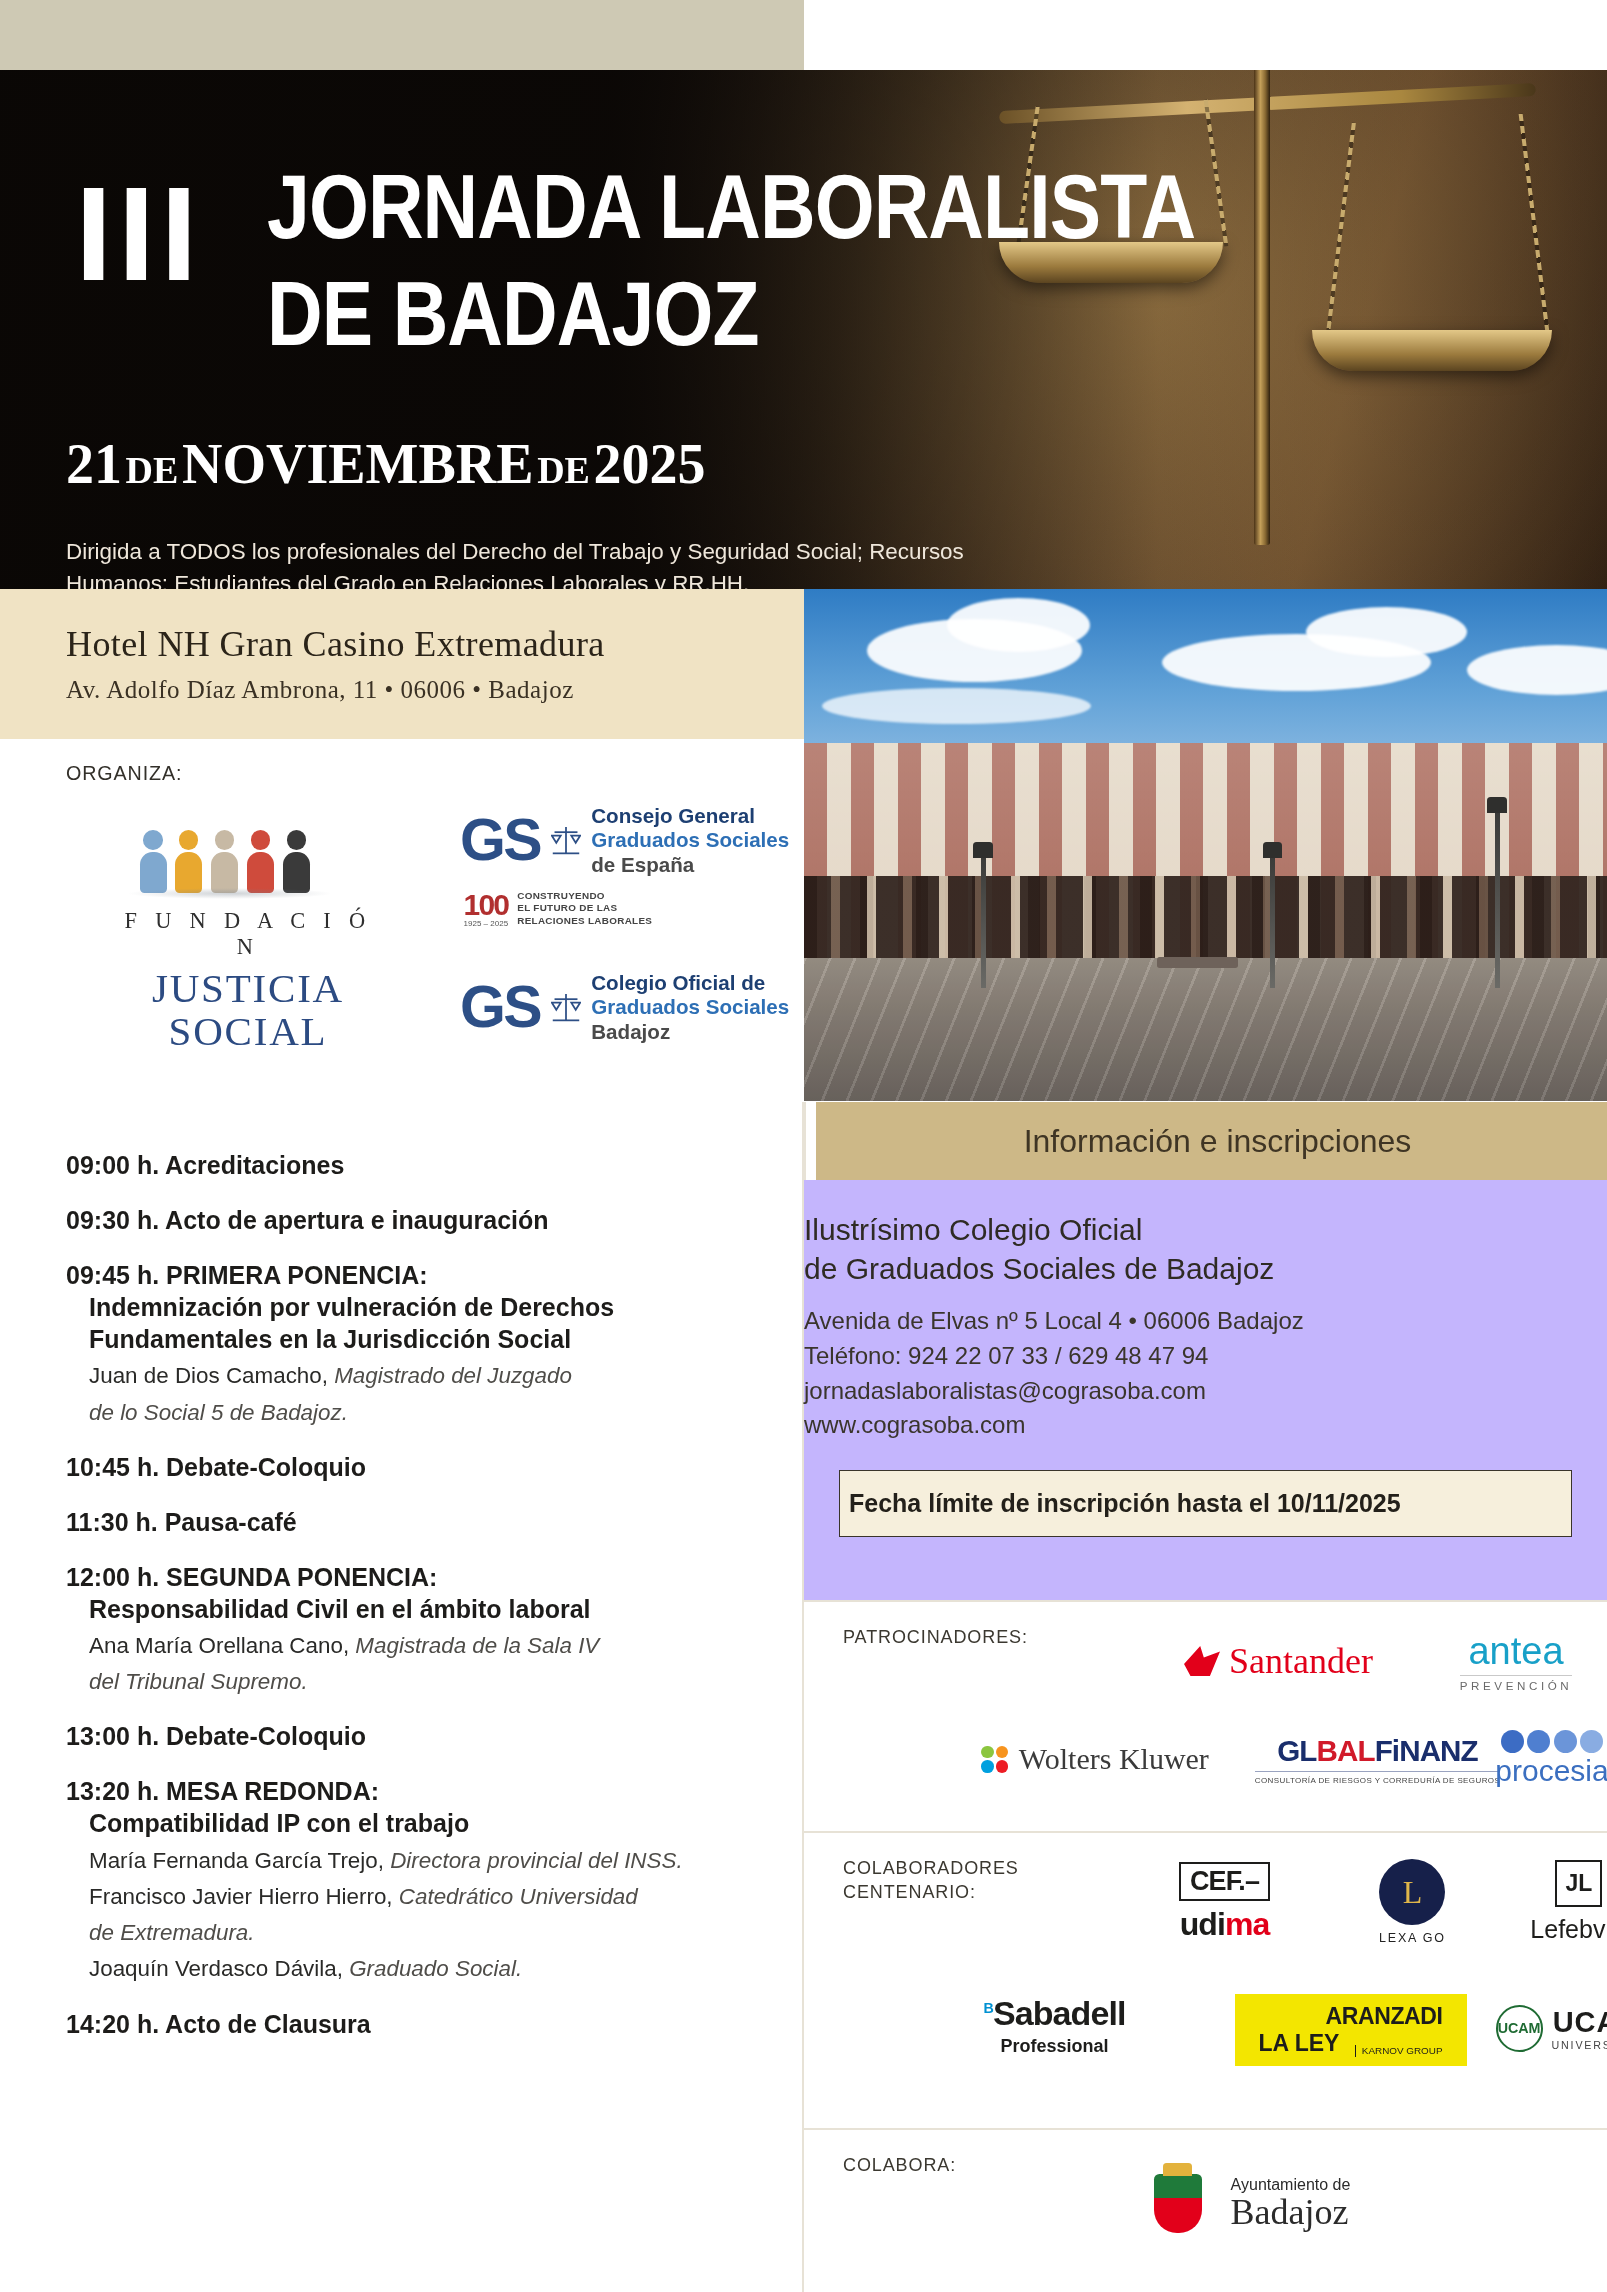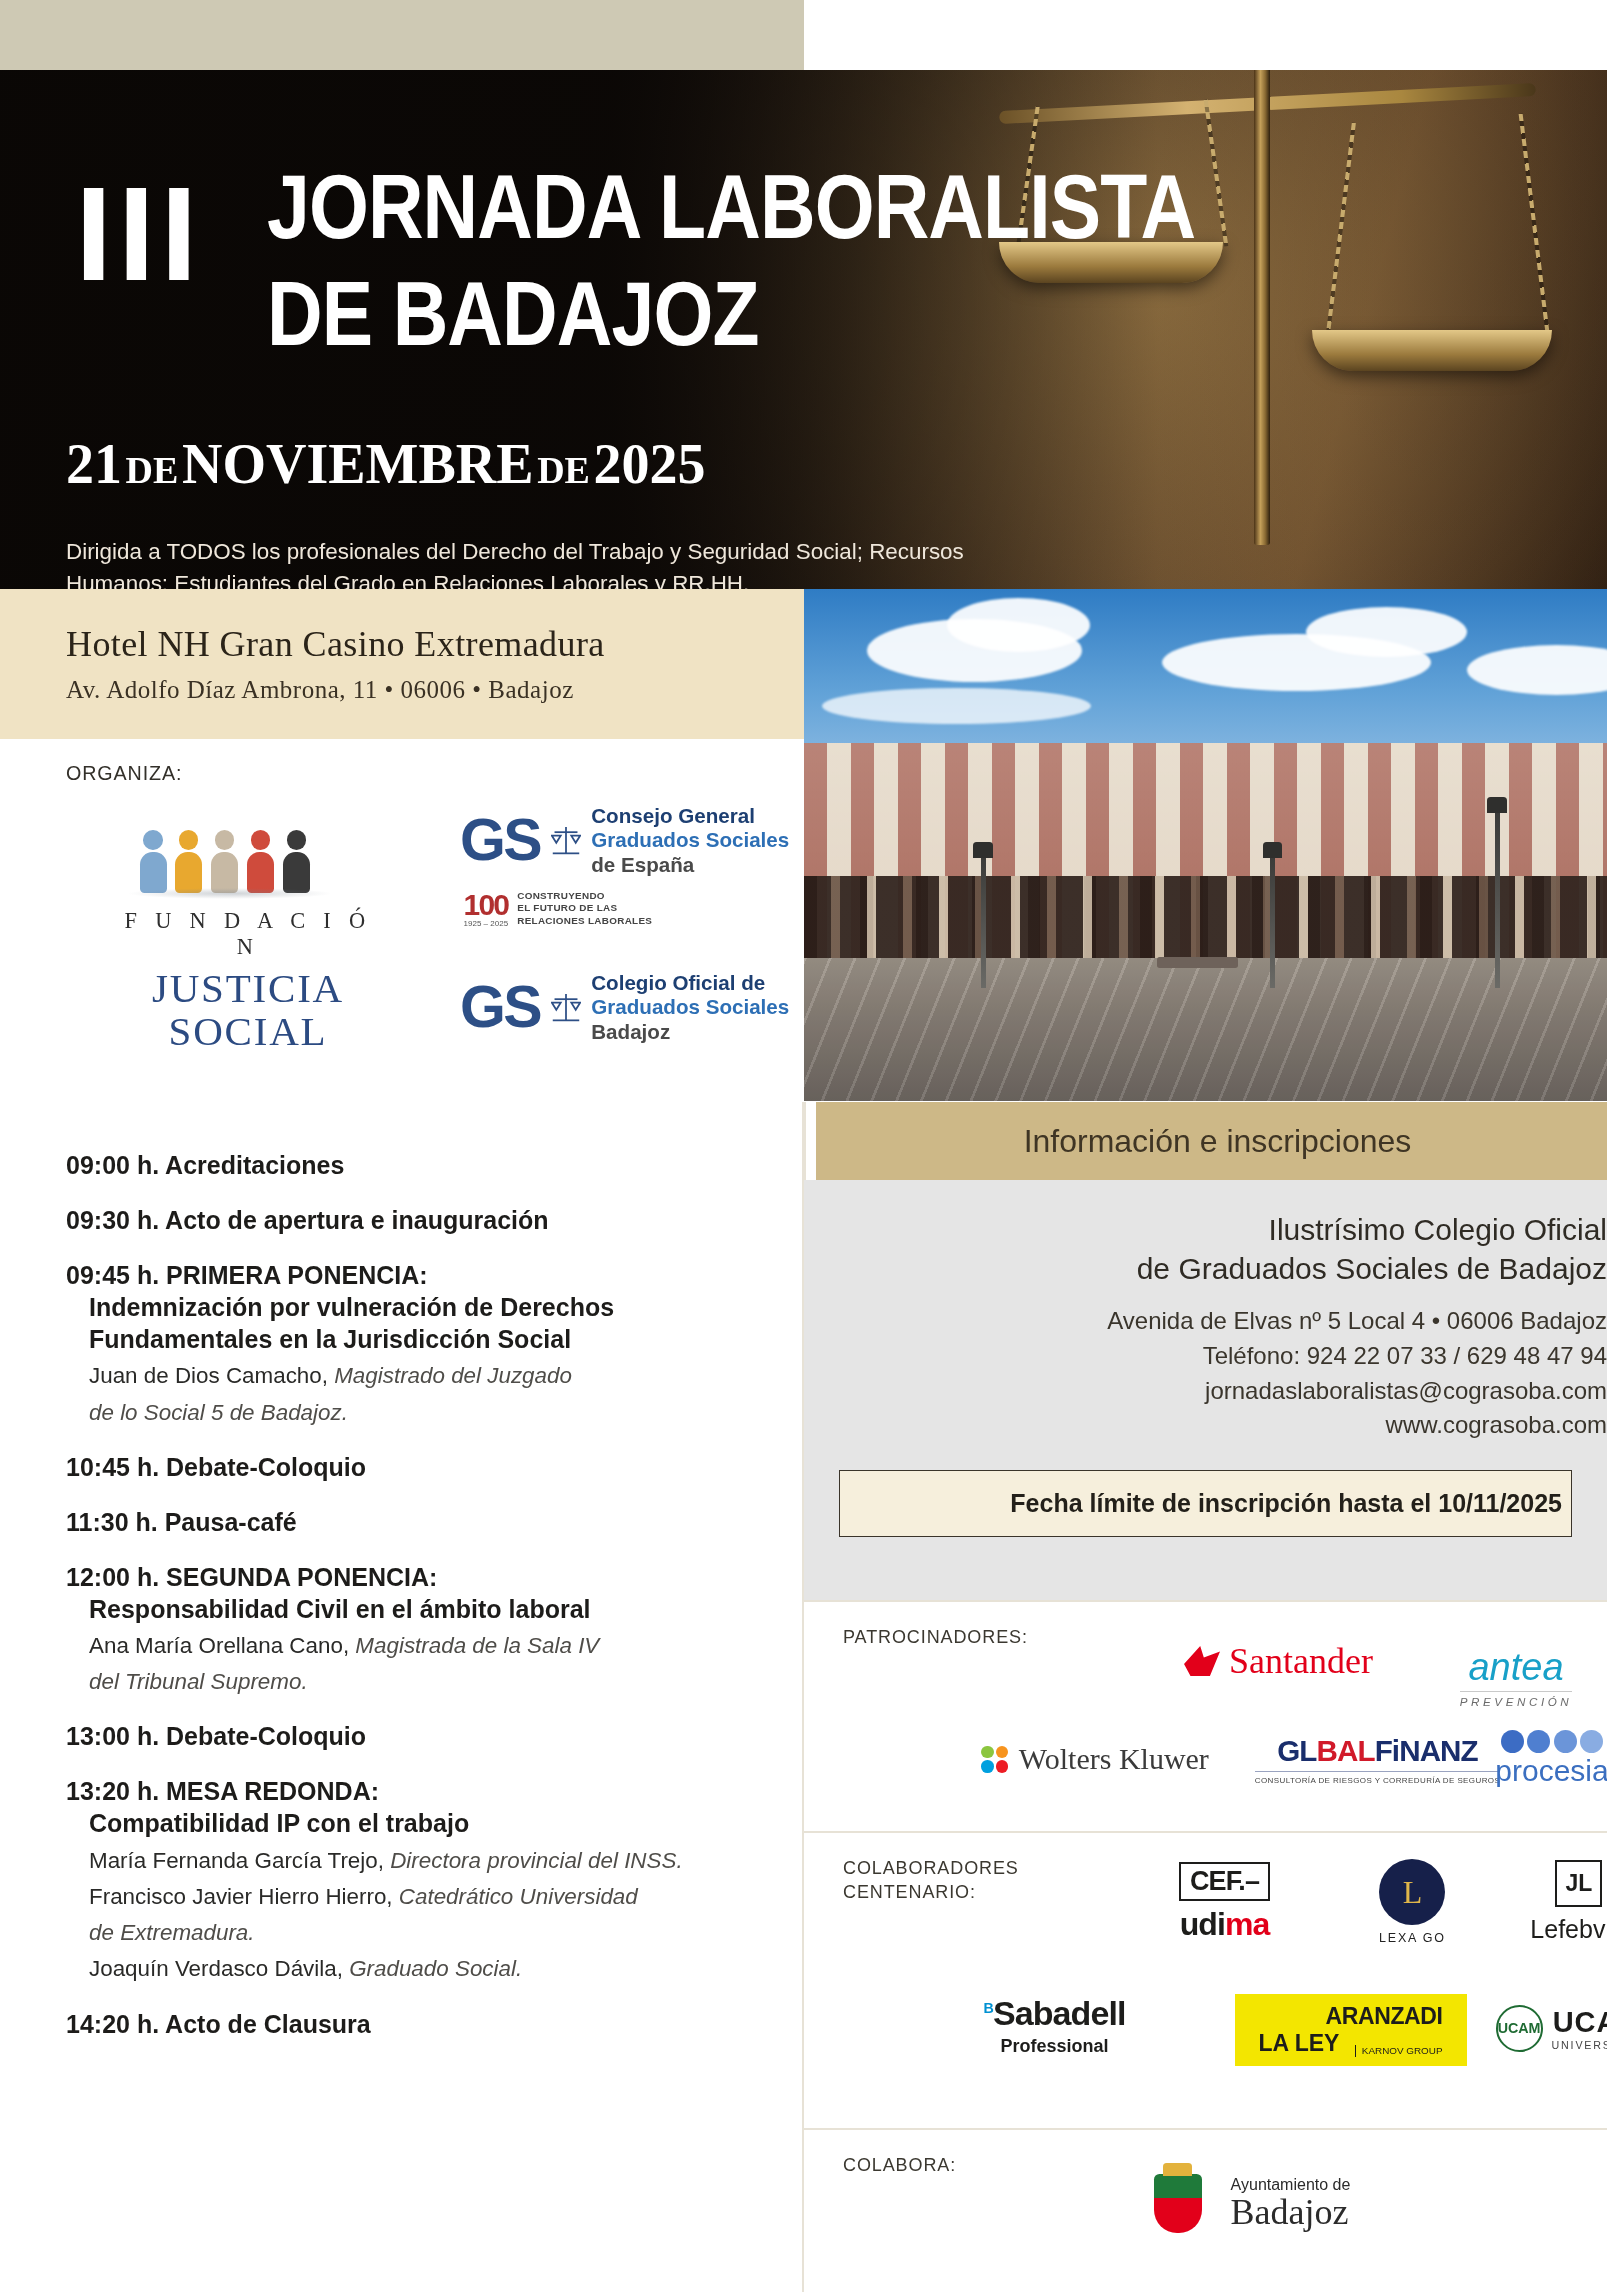--- a/index.html
+++ b/index.html
@@ -188,21 +188,21 @@
   .vdiv { position:absolute; left:802px; top:1102px; width:3.6px; height:1191px; background:#e7e2d6; }
 
   
   .info-head {
     position:absolute; left:816px; top:1102px; width:803px; height:79px;
     background:#cdb887; color:#3f3524; display:flex; align-items:center; justify-content:center;
     font-size:32px;
   }
   .info-body {
     position:absolute; left:804px; top:1180px; width:803px; height:513px;
-    background:#e5e5e5; text-align:right; padding-top:30px;
+    background:#c4b5fd; text-align:left; padding-top:30px;
   }
   .info-body .b1 { font-size:30px; color:#2f2b24; line-height:1.3; }
   .info-body .b2 { font-size:24px; color:#3a352c; margin-top:16px; line-height:1.45; }
   .deadline-box {
     margin:27px auto 0; width:733px; border:1.8px solid #3a342a; background:#f6efdc;
     padding:18px 9px; font-size:25px; font-weight:bold; color:#23201a;
   }
 
   
   .sponsors { position:absolute; left:804px; top:1600px; width:803px; height:693px; background:#ffffff; }
@@ -492,21 +492,21 @@
     <div class="sp-sec" style="height:231px;">
       <div class="sp-lbl">PATROCINADORES:</div>
 
       <div class="logo-slot" style="left:340px; top:18px; width:269px; height:82px;">
         <div class="santander">
           <div class="sant-flame"></div>
           <div class="sant-txt">Santander</div>
         </div>
       </div>
 
-      <div class="logo-slot" style="left:627px; top:32px; width:170px; height:86px;font-style:italic;">
+      <div class="logo-slot" style="left:627px; top:16px; width:170px; height:86px;">
         <div class="antea">
           <div class="t">antea</div>
           <div class="s">PREVENCIÓN</div>
         </div>
       </div>
 
       <div class="logo-slot" style="left:143px; top:116px; width:296px; height:82px;">
         <div class="wk">
           <div class="wk-mark">
               <i></i>

